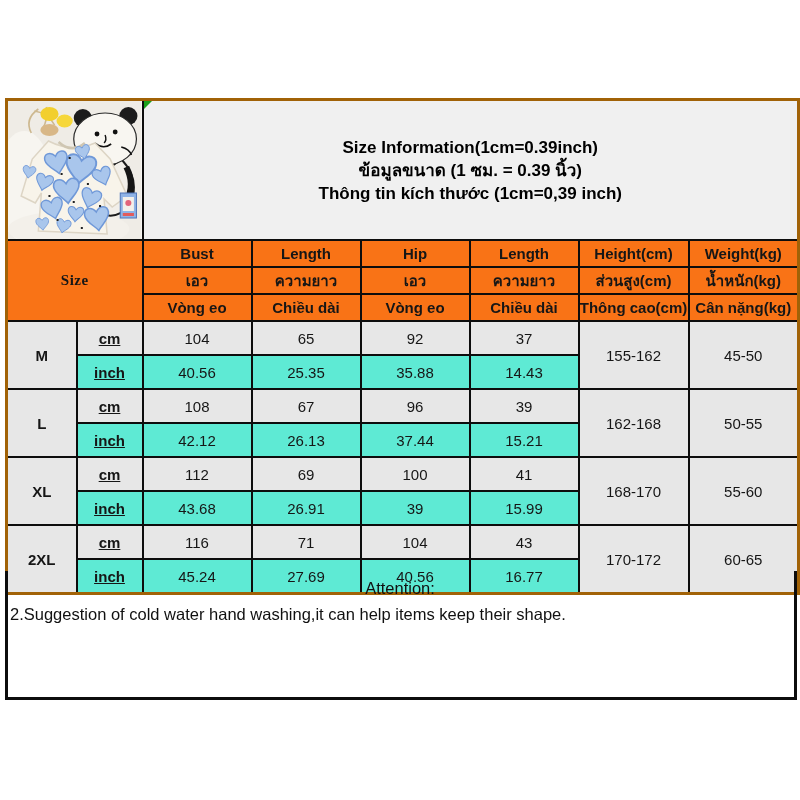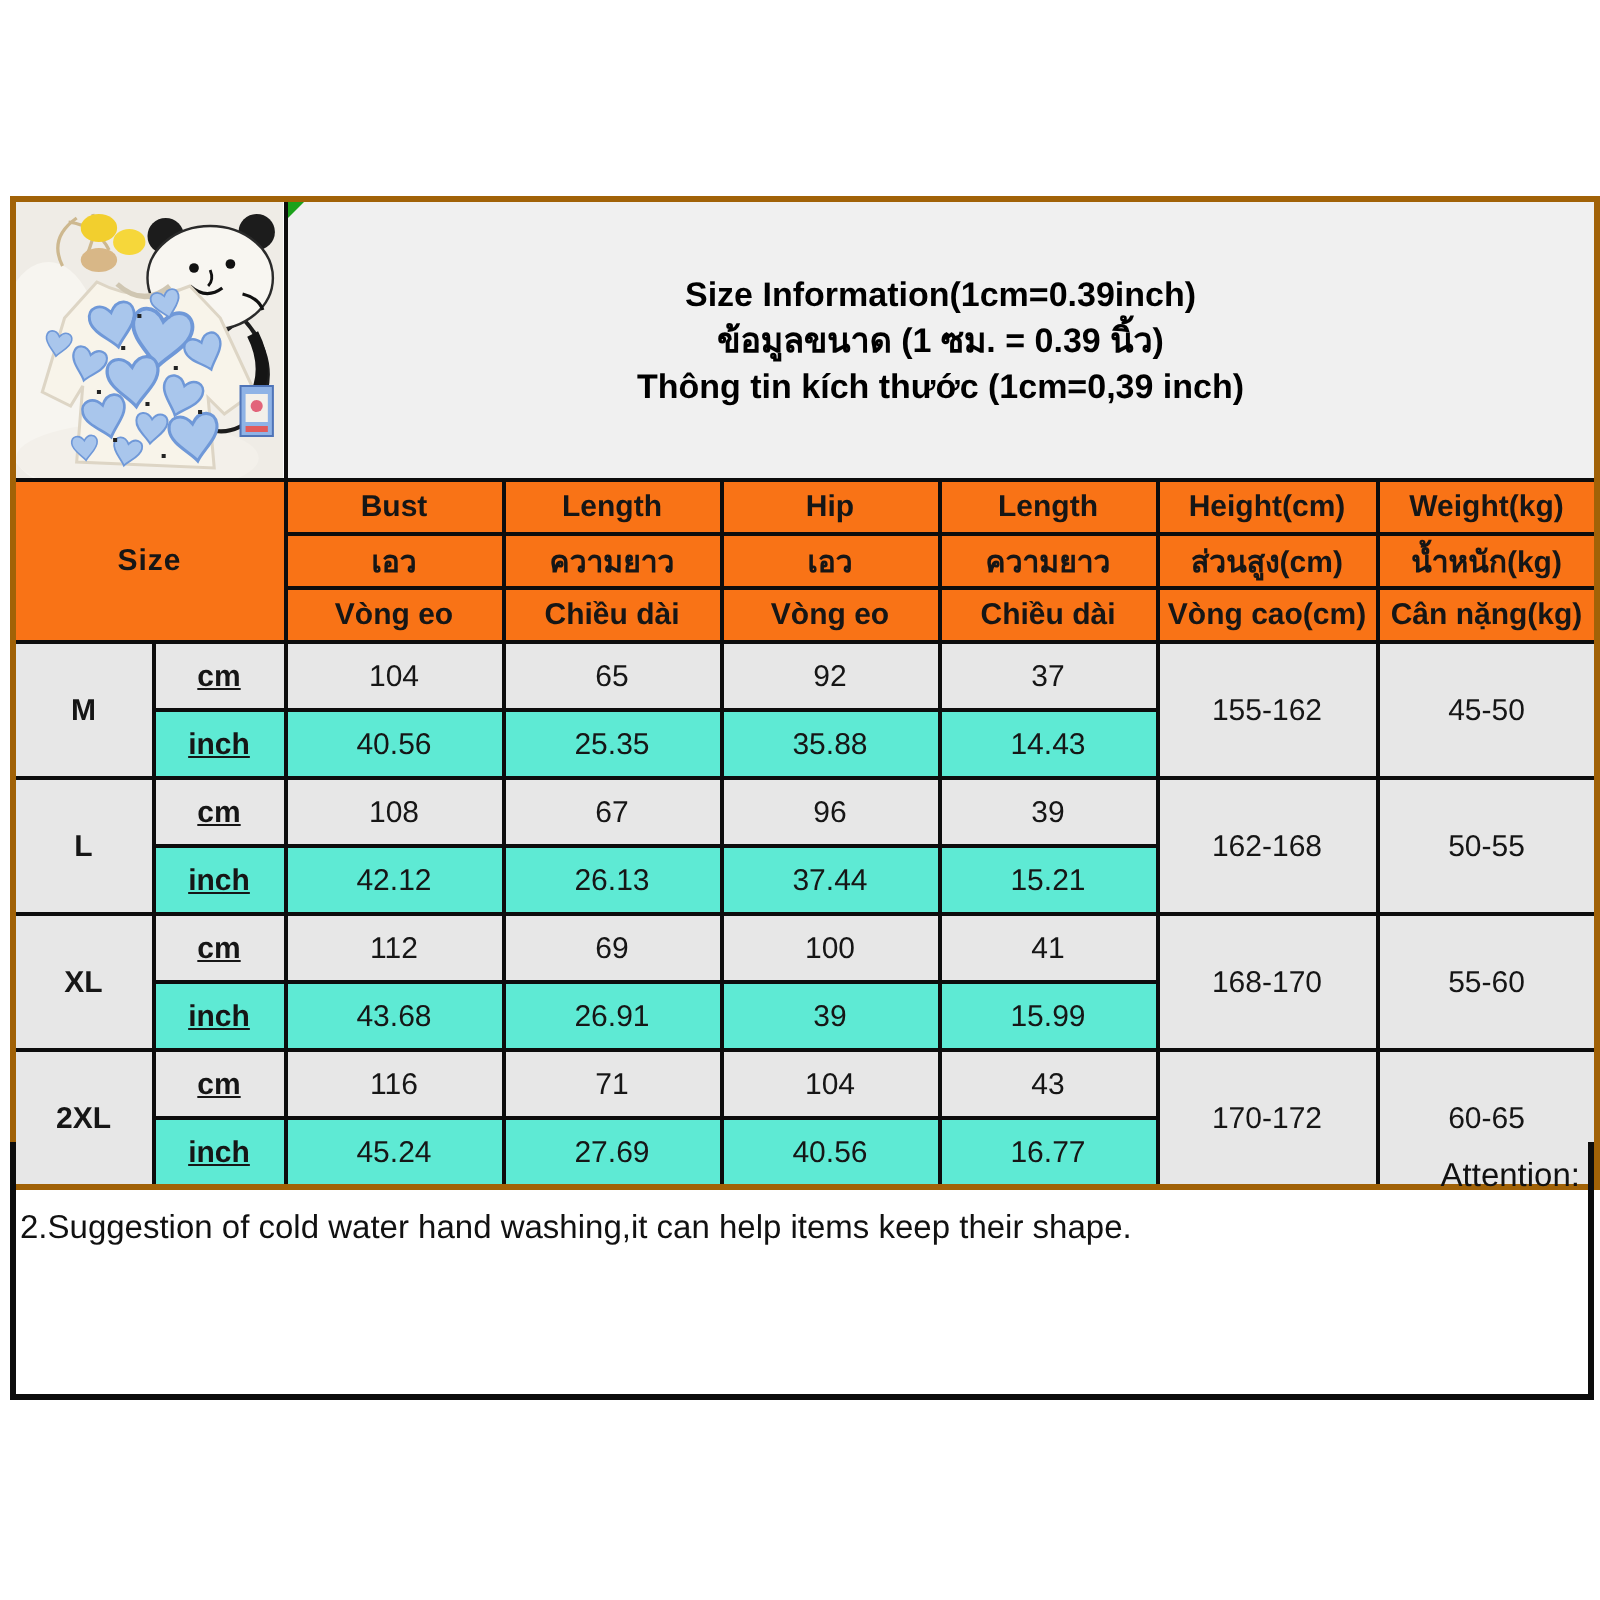--- a/index.html
+++ b/index.html
@@ -25,37 +25,37 @@
   td.photo-cell{background:#fff;padding:0;}
   td.photo-cell svg{display:block;width:100%;height:138px;}
   td.title-cell{background:#f0f0f0;position:relative;}
   .title-line{font-weight:bold;font-size:17px;line-height:23px;color:#000;}
   .corner-mark{
     position:absolute;top:0;left:0;width:0;height:0;
     border-top:8px solid #1ba11b;border-right:8px solid transparent;
   }
 
   tr.hdr td{height:25px;background:#f97316;font-weight:bold;font-size:15px;}
-  td.size-head{background:#e2e2e2;font-weight:bold;font-size:30px;letter-spacing:0.5px;}
+  td.size-head{background:#e2e2e2;font-weight:bold;font-size:30px;letter-spacing:0.5px;font-family:Liberation Serif, serif;}
 
   tr.data-row td{height:32px;}
   td.gray{background:#e7e7e7;}
   td.white{background:#5eead4;}
   td.size-name{background:#e7e7e7;font-weight:bold;font-size:16px;}
   td.unit{font-weight:bold;font-size:15px;text-decoration:underline;}
 
   .attention{
     position:absolute;left:5px;top:571px;width:792px;height:129px;
     border:3px solid #0d0d0d;border-top:none;
     box-sizing:border-box;
     padding:4px 4px 0 2px;
     font-size:16.5px;line-height:26px;color:#111;
     text-align:justify;
   }
-  .attention .att-head{text-align:right;}
+  .attention .att-head{text-align:center;}
 </style>
 </head>
 <body>
 
 <div class="page">
 
   <table class="size-table">
     <colgroup>
       <col style="width:70px">
         <col style="width:66px">
@@ -159,21 +159,21 @@
       <td>เอว</td>
       <td>ความยาว</td>
       <td>ส่วนสูง(cm)</td>
       <td>น้ำหนัก(kg)</td>
     </tr>
     <tr class="hdr">
       <td>Vòng eo</td>
       <td>Chiều dài</td>
       <td>Vòng eo</td>
       <td>Chiều dài</td>
-      <td>Vòng cao(cm)</td>
+      <td>Thông cao(cm)</td>
       <td>Cân nặng(kg)</td>
     </tr>
 
     <tr class="data-row">
       <td class="size-name" rowspan="2">M</td>
       <td class="unit gray">cm</td>
       <td class="gray">104</td>
       <td class="gray">65</td>
       <td class="gray">92</td>
       <td class="gray">37</td>

